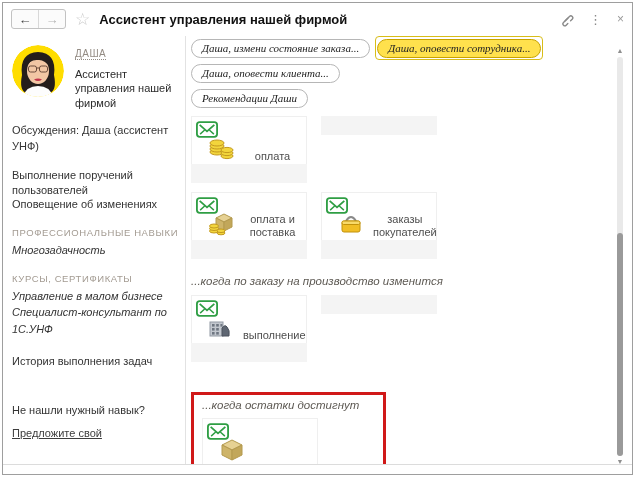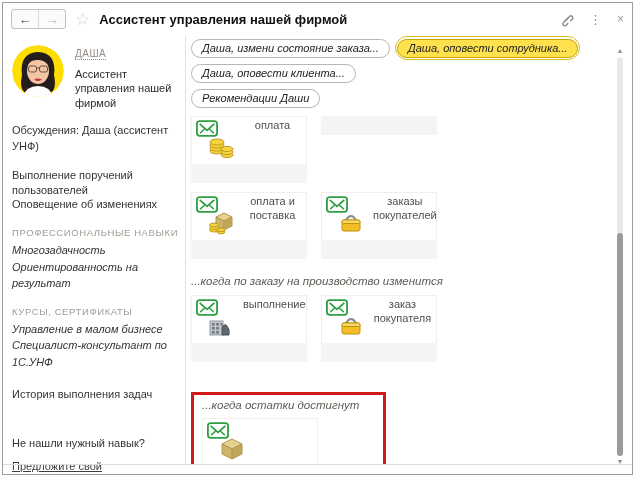--- a/index.html
+++ b/index.html
@@ -25,30 +25,30 @@
   .pname{display:inline-block;font-size:10px;color:#938b83;letter-spacing:.5px;border-bottom:1px dotted #938b83;cursor:pointer;text-align:right;}
   .prole{margin-top:7px;line-height:1.3;color:#2b2b2b;}
   .sb-line{margin-top:14px;line-height:1.35;}
   .sb-para{margin-top:13px;line-height:1.45;}
   .sb-head{margin-top:14px;font-size:9.5px;letter-spacing:.6px;color:#a39b92;}
   .sb-sub{margin-top:4px;line-height:1.5;font-style:italic;}
   .sb-link{color:#3d3d3d;text-decoration:underline;cursor:pointer;}
 
   
   .main{position:absolute;left:184px;top:33px;right:0;bottom:10px;box-sizing:border-box;padding:2px 0 0 4px;overflow:hidden;}
-  .toolbar{display:flex;flex-wrap:wrap;width:430px;}
+  .toolbar{display:flex;flex-wrap:wrap;width:430px;font-family:Liberation Serif, serif;}
   .pillwrap{margin:0 7px 5px 0;}
   .pill{display:inline-block;border:1px solid #b6b6b6;border-radius:10px;background:#fff;padding:2px 10px 3px;font-size:11px;font-style:italic;color:#222;white-space:nowrap;cursor:pointer;}
-  .pillwrap.active{border:1px solid #d8bd18;border-radius:12px;padding:1px;margin:-2px 14px 3px -2px;}
+  .pillwrap.active{border:1px solid #d8bd18;border-radius:4px;padding:1px;margin:-2px 14px 3px -2px;}
   .pillwrap.active .pill{background:#ffe14d;border-color:#c8a300;}
 
   .content{margin-top:3px;}
   .cardrow{display:flex;gap:14px;margin-bottom:9px;}
   .card{width:116px;cursor:pointer;}
-  .card-top{height:48px;background:#fff;border:1px solid #efefef;border-bottom:none;box-sizing:border-box;display:flex;align-items:flex-start;padding:2px 2px 0 3px;}
+  .card-top{height:48px;background:#fff;border:1px solid #efefef;border-bottom:none;box-sizing:border-box;display:flex;align-items:flex-end;padding:2px 2px 0 3px;}
   .card-strip{height:19px;background:#f4f4f4;}
   .cluster{position:relative;width:46px;height:44px;flex:0 0 auto;}
   .env{position:absolute;left:1px;top:1px;}
   .sec{position:absolute;left:13px;top:16px;}
   .card-label{flex:1;text-align:center;font-size:11px;color:#4e4e4e;line-height:1.25;padding:0 2px;}
   .sec-head{font-style:italic;font-size:11.5px;color:#5e5a54;margin:16px 0 8px 0;}
   .hibox{display:inline-block;border:3px solid #d01818;padding:2px 24px 8px 8px;margin-top:21px;}
   .hibox .sec-head{margin:2px 0 7px 0;}
 
   
@@ -119,21 +119,20 @@
     <div class="sb-para">Обсуждения: Даша (ассистент УНФ)</div>
 
     <div class="sb-para">
       <div class="sb-line" style="margin-top:0">Выполнение поручений пользователей</div>
       <div>Оповещение об изменениях</div>
     </div>
 
     <div class="sb-head">ПРОФЕССИОНАЛЬНЫЕ НАВЫКИ</div>
     <div class="sb-sub">
       <div>Многозадачность</div>
-      <div>Ориентированность на результат</div>
     </div>
 
     <div class="sb-head">КУРСЫ, СЕРТИФИКАТЫ</div>
     <div class="sb-sub">
       <div>Управление в малом бизнесе</div>
       <div>Специалист-консультант по 1С.УНФ</div>
     </div>
 
     <div class="sb-para" style="margin-top:17px">История выполнения задач</div>
 
@@ -264,35 +263,20 @@
                 </g>
                 <path d="M14 21 L14 13 Q17 9 19 12 Q22 15 21 21 Z" fill="#5e6672" stroke="#4a515c"></path>
               </svg>
             </div>
             <div class="card-label">выполнение</div>
           </div>
           <div class="card-strip"></div>
         </div>
 
         <div class="card">
-          <div class="card-top">
-            <div class="cluster">
-              <svg class="env" width="22" height="17" viewBox="0 0 24 18">
-                <rect x="1" y="1" width="22" height="16" rx="3" fill="#fff" stroke="#2f9e44" stroke-width="2"></rect>
-                <path d="M4 4 L12 11 L20 4" fill="none" stroke="#2f9e44" stroke-width="2"></path>
-                <path d="M4.5 14 L9.5 9.5 M19.5 14 L14.5 9.5" fill="none" stroke="#2f9e44" stroke-width="1.6"></path>
-              </svg>
-              <svg class="sec" width="26" height="23" viewBox="0 0 26 23">
-                <path d="M8 9 Q13 1 18 9" fill="none" stroke="#8a8a8a" stroke-width="2"></path>
-                <rect x="4" y="9" width="18" height="11" rx="2" fill="#f1be25" stroke="#c2920b"></rect>
-                <rect x="4" y="9" width="18" height="3.5" rx="1.5" fill="#f8da6a" stroke="#c2920b"></rect>
-              </svg>
-            </div>
-            <div class="card-label">заказ покупателя</div>
-          </div>
           <div class="card-strip"></div>
         </div>
       </div>
 
       
       <div class="hibox">
         <div class="sec-head">...когда остатки достигнут</div>
         <div class="card">
           <div class="card-top">
             <div class="cluster">

